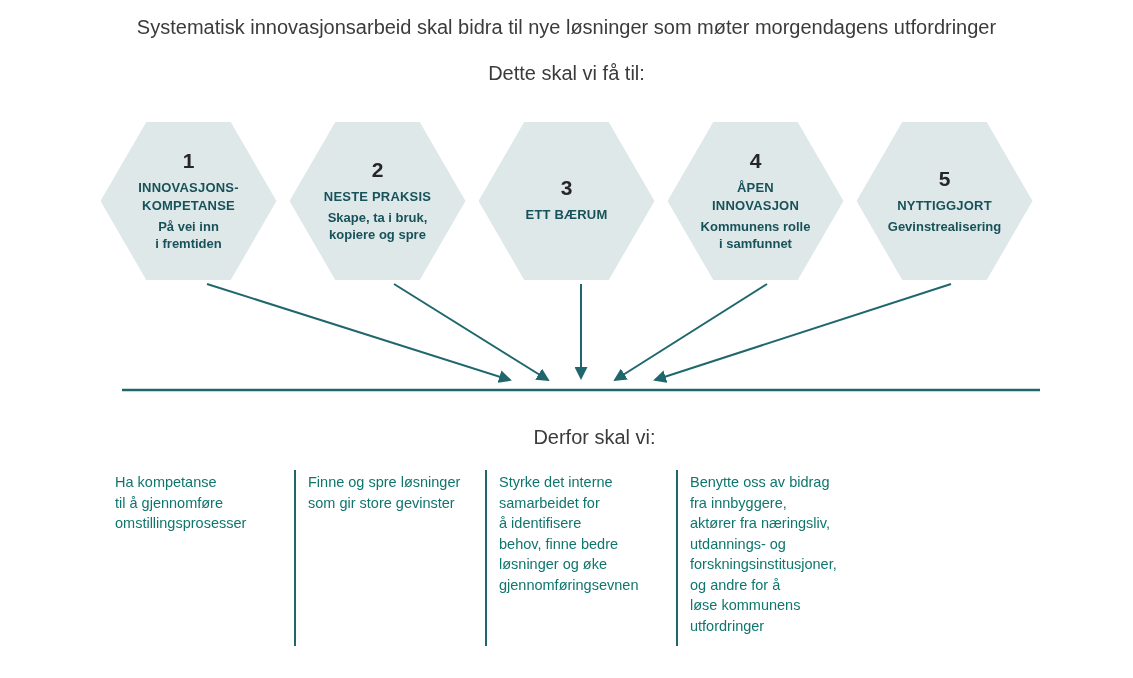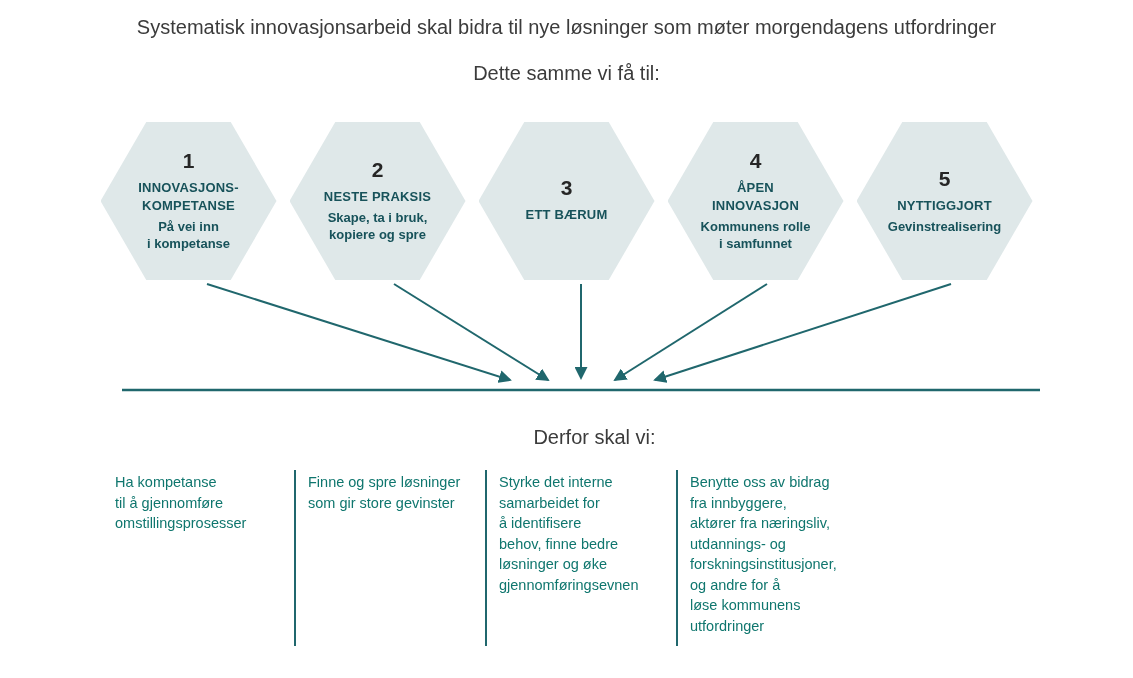--- a/index.html
+++ b/index.html
@@ -112,29 +112,29 @@
     white-space: pre-line;
   }
 </style>
 </head>
 <body>
 
 <div class="canvas">
 
   <h1 class="main-title">Systematisk innovasjonsarbeid skal bidra til nye løsninger som møter morgendagens utfordringer</h1>
 
-  <h2 class="section-heading heading-goals">Dette samme vi få til:</h2>
+  <h2 class="section-heading heading-goals">Dette skal vi få til:</h2>
 
   <div class="hex-row">
     <div class="hexagon">
       <div class="hex-number">1</div>
       <div class="hex-title">INNOVASJONS-
 KOMPETANSE</div>
       <div class="hex-subtitle">På vei inn
-i kompetanse</div>
+i fremtiden</div>
     </div>
     <div class="hexagon">
       <div class="hex-number">2</div>
       <div class="hex-title">NESTE PRAKSIS</div>
       <div class="hex-subtitle">Skape, ta i bruk,
 kopiere og spre</div>
     </div>
     <div class="hexagon">
       <div class="hex-number">3</div>
       <div class="hex-title">ETT BÆRUM</div>

